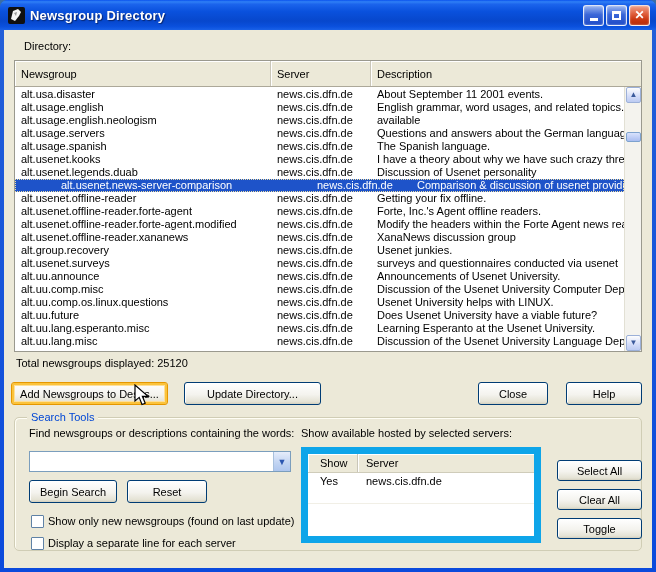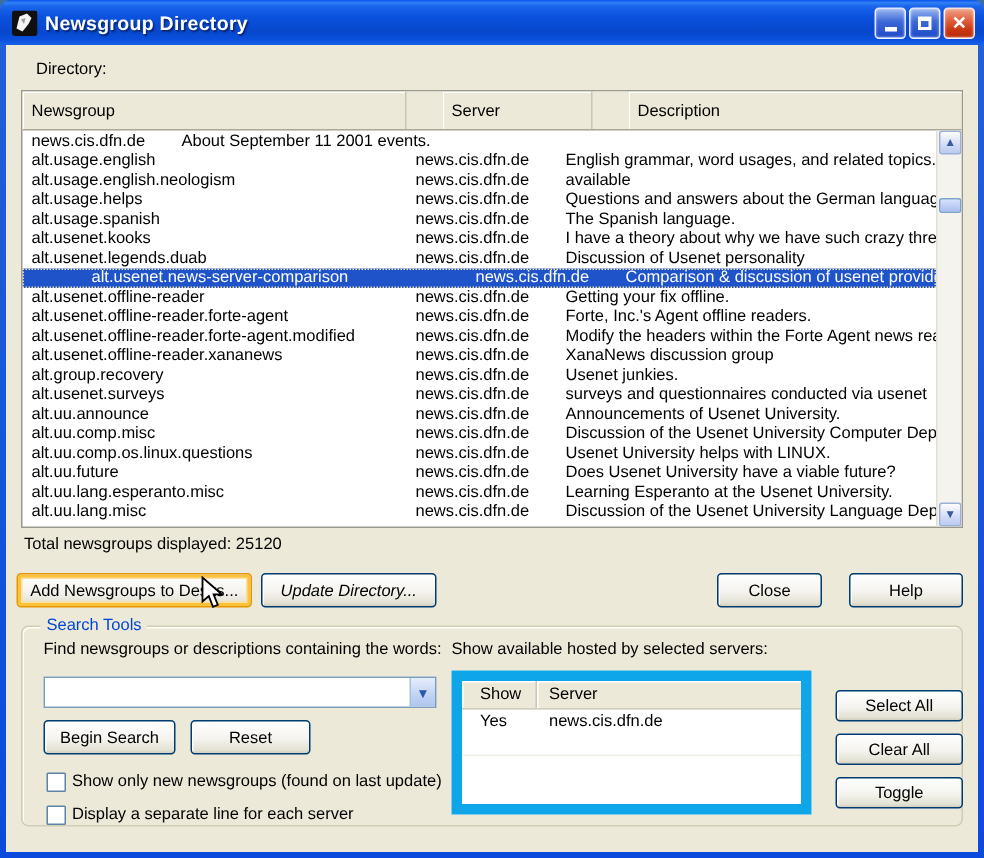--- a/index.html
+++ b/index.html
@@ -34,21 +34,21 @@
   .client{
     position:absolute;top:30px;left:4px;right:4px;bottom:4px;
     background:#ece9d8;
   }
   .dir-label{position:absolute;left:20px;top:10px;}
   
   .listview{
     position:absolute;left:10px;top:30px;width:628px;height:292px;
     background:#fff;border:1px solid #9a998e;
   }
-  .lv-header{display:flex;height:26px;background:#ece9d8;border-bottom:1px solid #aca899;gap:24px;}
+  .lv-header{display:flex;height:26px;background:#ece9d8;border-bottom:1px solid #aca899;}
   .hcell{display:flex;align-items:center;padding-left:6px;border-right:1px solid #c9c6b8;box-shadow:inset 1px 1px 0 #fff;}
   .hcell.c1{width:256px;}
   .hcell.c2{width:100px;}
   .hcell.c3{flex:1;border-right:none;}
   .lv-body{position:relative;height:264px;overflow:hidden;}
   .lv-rows{position:absolute;left:0;top:1px;right:17px;}
   .row{display:flex;height:13px;line-height:13px;white-space:nowrap;}
   .row .c1{width:256px;padding-left:6px;overflow:hidden;}
   .row .c2{width:100px;padding-left:6px;overflow:hidden;}
   .row .c3{flex:1;padding-left:6px;overflow:hidden;}
@@ -65,21 +65,21 @@
   
   .total{position:absolute;left:12px;top:327px;}
   .xp-btn{
     position:absolute;height:23px;border:1px solid #003c74;border-radius:3px;
     background:linear-gradient(180deg,#ffffff 0%,#f4f3ee 55%,#e4e2d4 90%,#d2cfbe 100%);
     font-family:inherit;font-size:11px;color:#000;display:flex;align-items:center;justify-content:center;
     box-shadow:inset 1px 1px 0 rgba(255,255,255,.9);cursor:default;padding:0 4px;
   }
   .xp-btn.hover{box-shadow:inset 0 0 0 2px #fbc33c, inset 0 0 0 3px #fddf9a;border-color:#e59700;}
   .btn-add{left:7px;top:352px;width:157px;}
-  .btn-update{left:170px;top:352px;width:117px;font-style:italic;}
+  .btn-update{left:180px;top:352px;width:137px;}
   .btn-close{left:474px;top:352px;width:70px;}
   .btn-help{left:562px;top:352px;width:76px;}
   
   .groupbox{
     position:absolute;left:10px;top:387px;width:628px;height:134px;
     border:1px solid #d0cdb5;border-radius:5px;box-shadow:inset 1px 1px 0 #fffef5;
   }
   .gb-title{position:absolute;left:12px;top:-7px;background:#ece9d8;padding:0 4px;color:#0046d5;}
   .find-label{position:absolute;left:14px;top:9px;}
   .combo{position:absolute;left:14px;top:33px;width:262px;height:21px;background:#fff;border:1px solid #7b9ebd;display:flex;}
@@ -138,35 +138,36 @@
 
     <div class="listview">
       <div class="lv-header">
         <div class="hcell c1">Newsgroup</div>
         <div class="hcell c2">Server</div>
         <div class="hcell c3">Description</div>
       </div>
       <div class="lv-body">
         <div class="lv-rows" id="lv-rows">
             <div class="row">
+              <span class="c1">alt.usa.disaster</span>
               <span class="c2">news.cis.dfn.de</span>
               <span class="c3">About September 11 2001 events.</span>
             </div>
             <div class="row">
               <span class="c1">alt.usage.english</span>
               <span class="c2">news.cis.dfn.de</span>
               <span class="c3">English grammar, word usages, and related topics.</span>
             </div>
             <div class="row">
               <span class="c1">alt.usage.english.neologism</span>
               <span class="c2">news.cis.dfn.de</span>
               <span class="c3">available</span>
             </div>
             <div class="row">
-              <span class="c1">alt.usage.helps</span>
+              <span class="c1">alt.usage.servers</span>
               <span class="c2">news.cis.dfn.de</span>
               <span class="c3">Questions and answers about the German language.</span>
             </div>
             <div class="row">
               <span class="c1">alt.usage.spanish</span>
               <span class="c2">news.cis.dfn.de</span>
               <span class="c3">The Spanish language.</span>
             </div>
             <div class="row">
               <span class="c1">alt.usenet.kooks</span>

